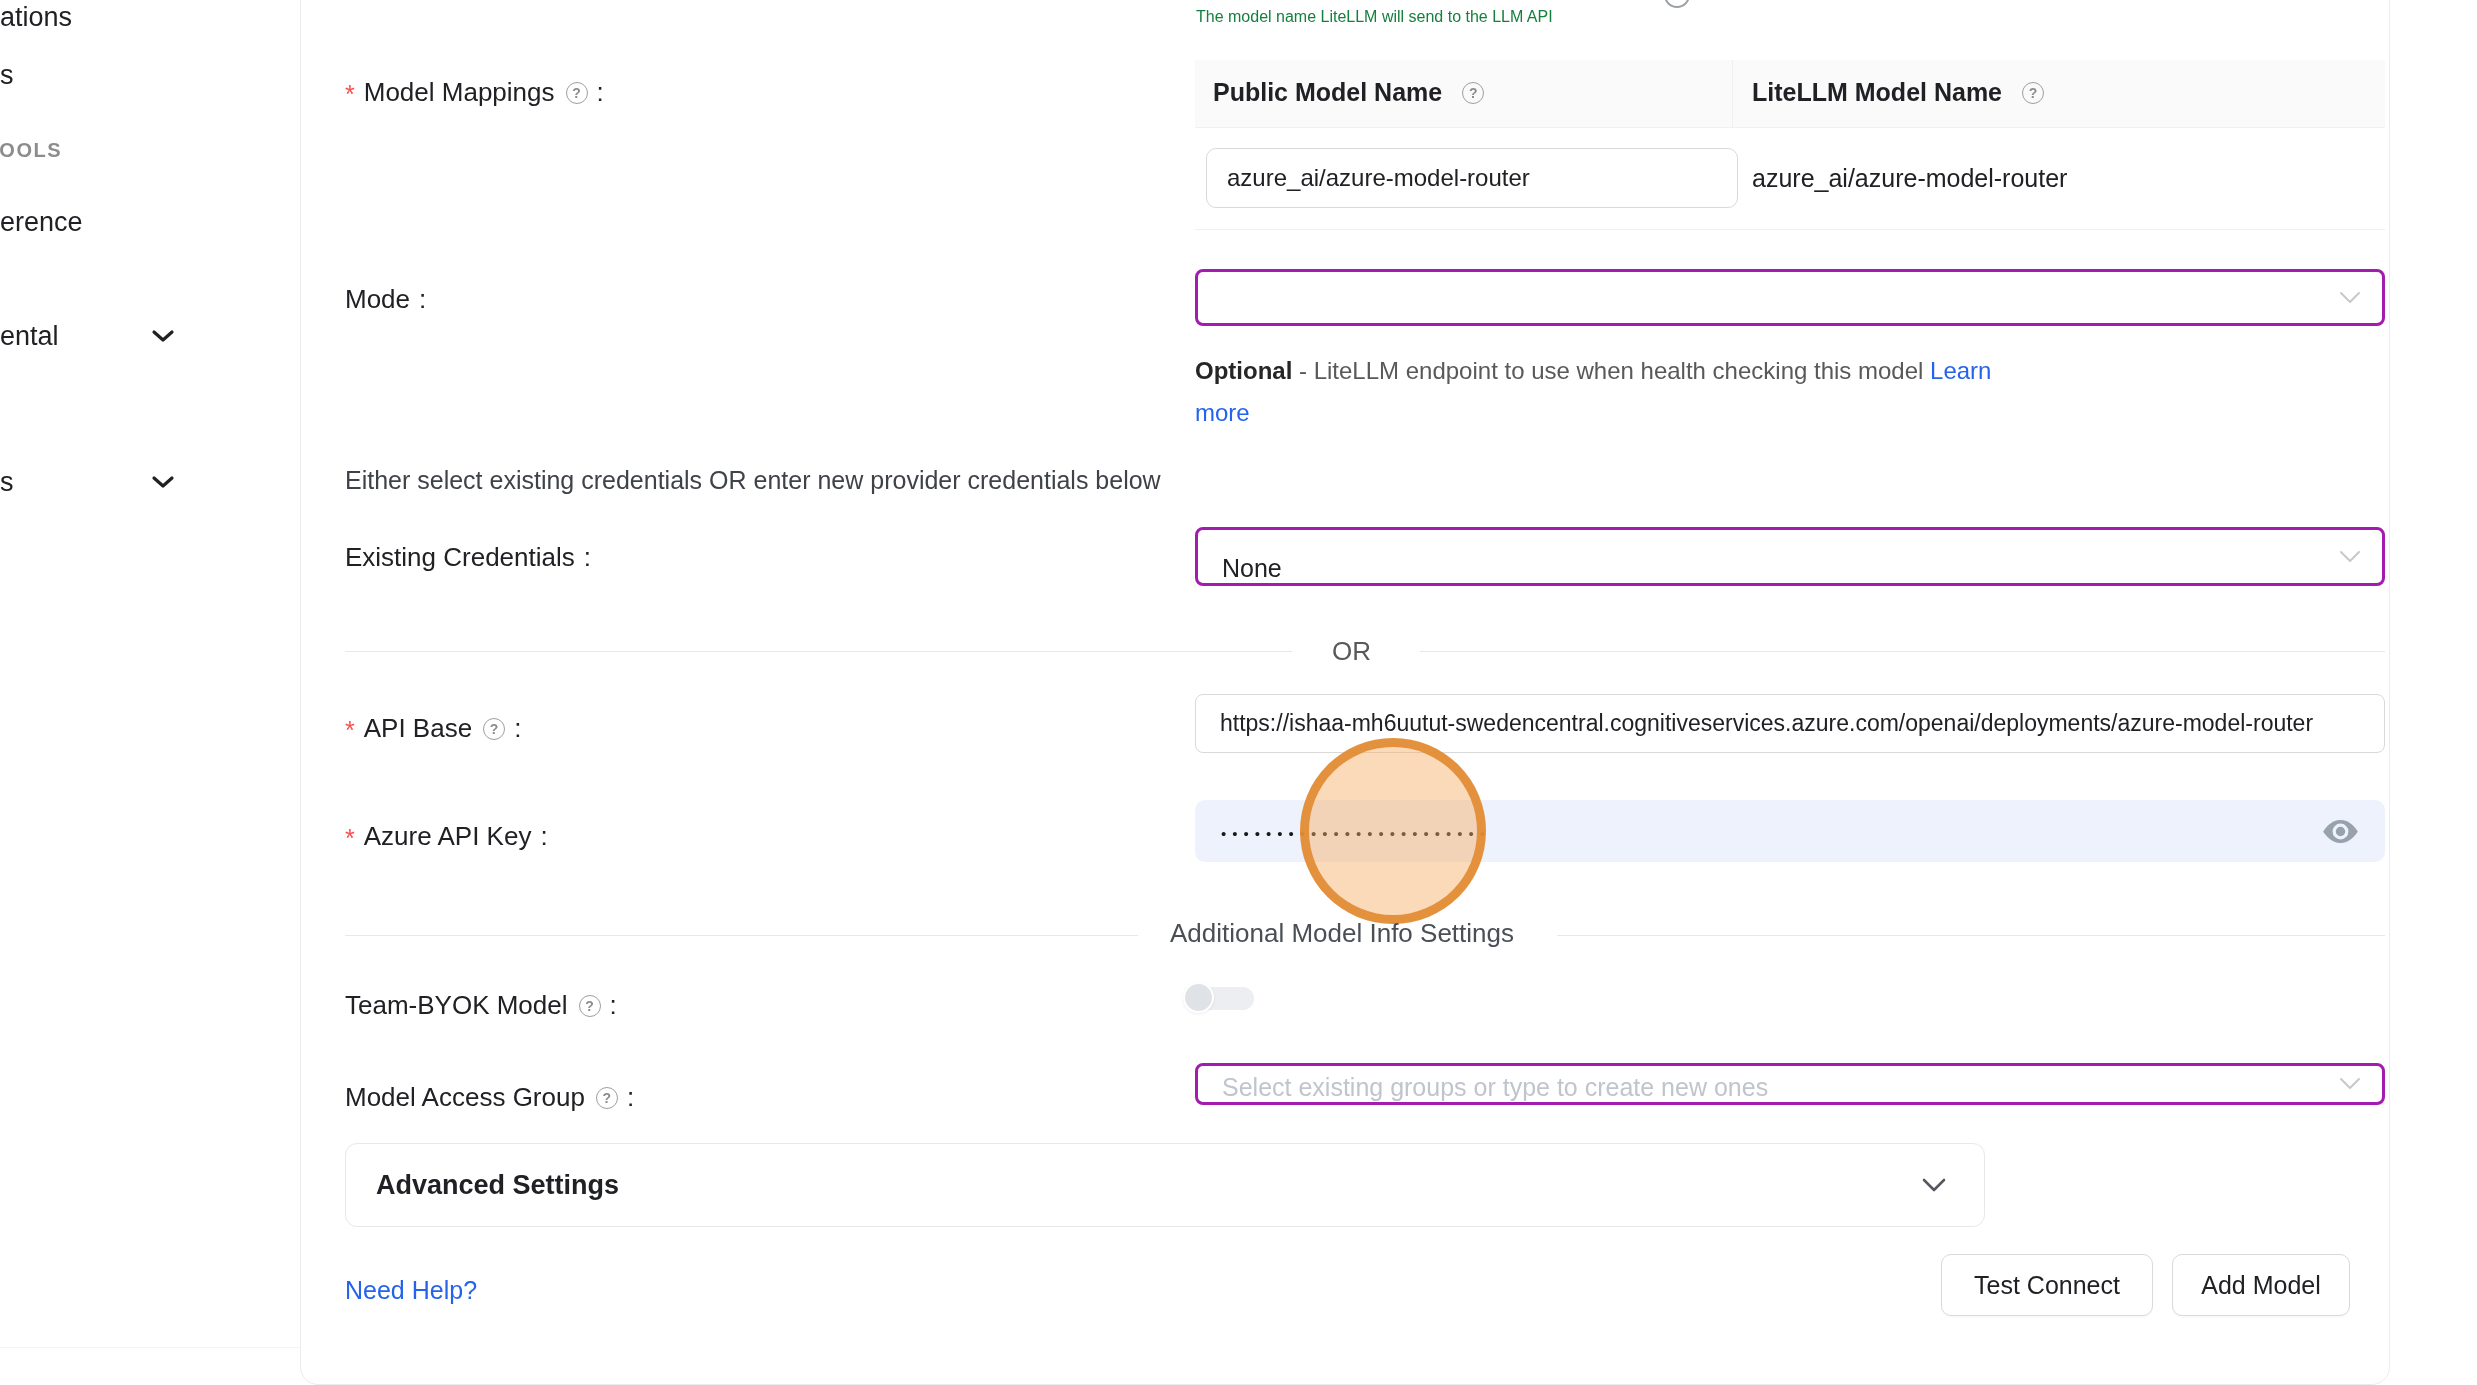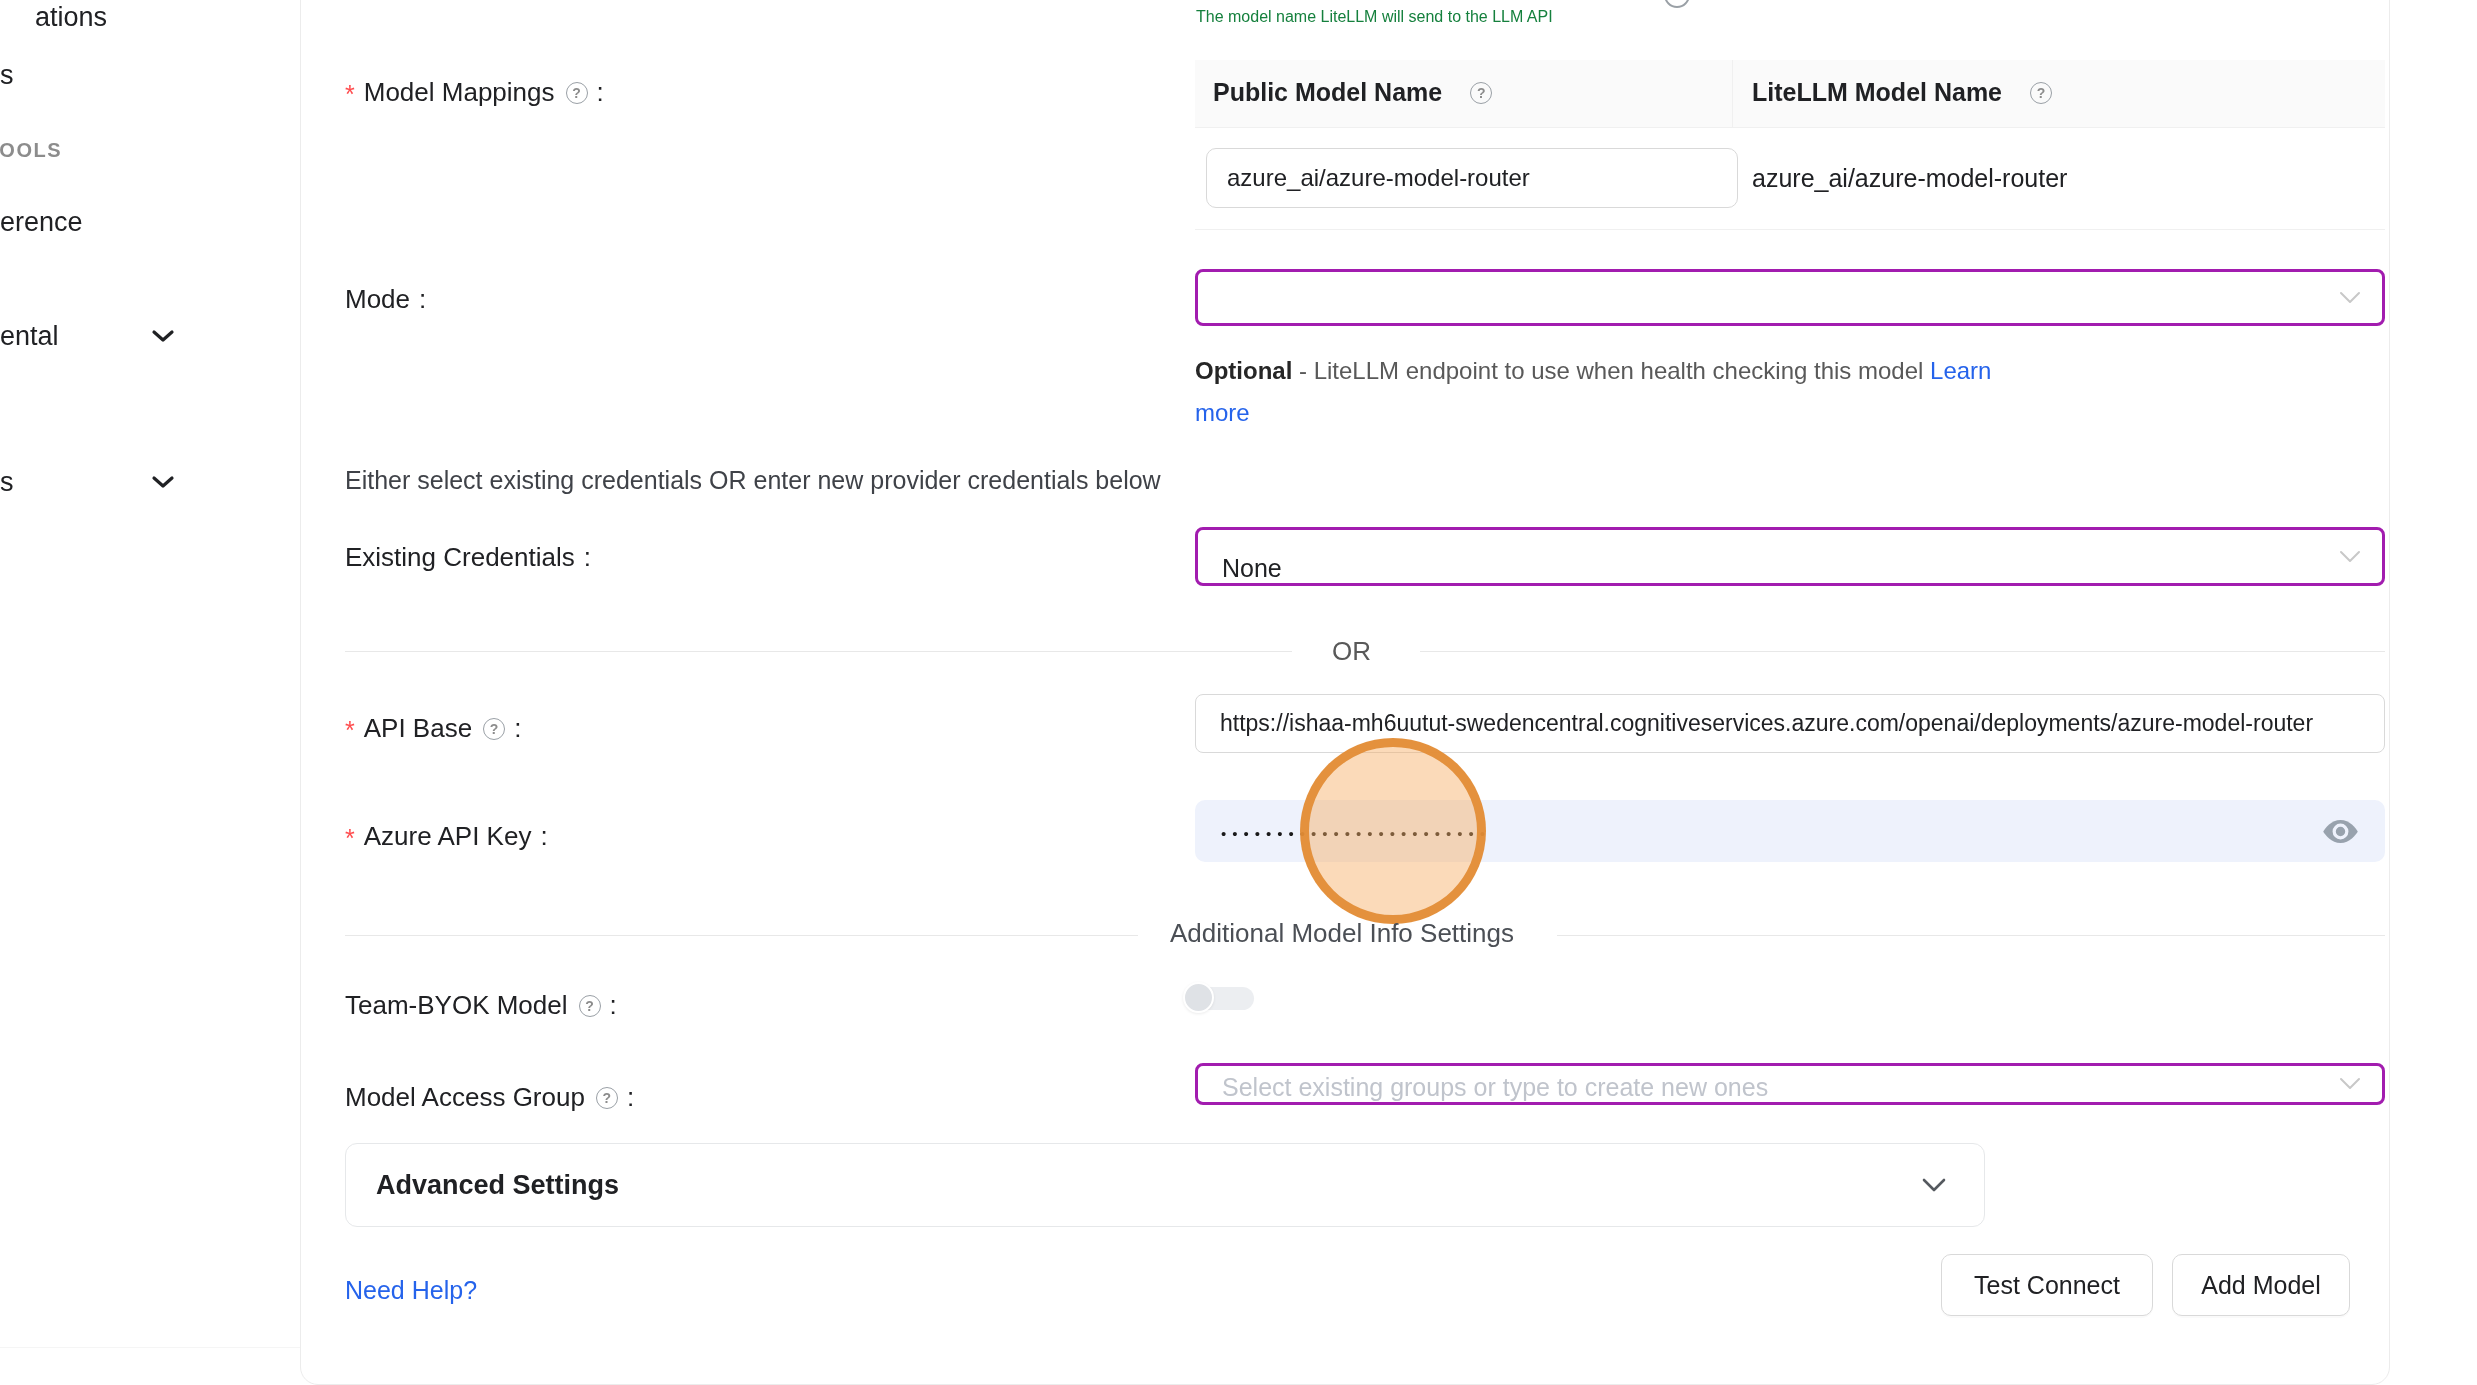--- a/index.html
+++ b/index.html
@@ -21,21 +21,21 @@
   .req { color:#ff4d4f; font-size:25px; margin-right:2px; margin-top:4px; }
   .q-icon { display:inline-flex; align-items:center; justify-content:center;
     width:22px; height:22px; border:1.5px solid #9aa0a6; border-radius:50%;
     font-size:14px; color:#8c8c8c; font-weight:700; margin-left:4px; }
   .colon { margin-left:2px; }
 
   .helper-gray { font-size:16px; color:#15803d; }
 
   
   .tbl-head { background:#fafafa; border-bottom:1px solid #f0f0f0; }
-  .tbl-head-cell { font-size:25px; font-weight:700; color:#202124; display:flex; align-items:center; gap:24px; }
+  .tbl-head-cell { font-size:25px; font-weight:700; color:#202124; display:flex; align-items:center; gap:16px; }
   .cell-text { font-size:25px; color:#202124; }
 
   
   .input-box { background:#fff; border:1px solid #d9d9d9; border-radius:10px;
     display:flex; align-items:center; font-size:24px; color:#202124; overflow:hidden; }
   .input-box .val { white-space:nowrap; overflow:hidden; }
   .select-box { background:#fff; border:3px solid #a21caf; border-radius:8px;
     display:flex; align-items:flex-end; font-size:25px; color:#202124; cursor:pointer; }
   .placeholder { color:#c0c4cc; }
   .chev { position:absolute; right:20px; top:50%; transform:translateY(-50%); }
@@ -67,21 +67,21 @@
 
   
   .click-circle { width:186px; height:186px; border-radius:50%;
     border:9px solid rgba(226,139,51,0.92); background:rgba(246,173,100,0.45); }
 
   .clipped-icon { width:26px; height:26px; border:2px solid #9aa0a6; border-radius:50%; }
 </style>
 </head>
 <body>
 
-<div class="abs side-item" style="left:0; top:2px;padding-left:35px;"><span>ations</span></div>
+<div class="abs side-item" style="left:0; top:2px;"><span>ations</span></div>
 <div class="abs side-item" style="left:0; top:60px;"><span>s</span></div>
 <div class="abs side-section" style="left:-14px; top:139px;">TOOLS</div>
 <div class="abs side-item" style="left:0; top:207px;"><span>erence</span></div>
 <div class="abs side-item" style="left:0; top:321px;"><span>ental</span></div>
 <svg class="abs" style="left:150px; top:327px;" width="26" height="18" viewBox="0 0 26 18">
     <polyline points="4,5 13,13 22,5" fill="none" stroke="#202124" stroke-width="3.2" stroke-linecap="round" stroke-linejoin="round"></polyline>
   </svg>
 <div class="abs side-item" style="left:0; top:467px;"><span>s</span></div>
 <svg class="abs" style="left:150px; top:473px;" width="26" height="18" viewBox="0 0 26 18">
     <polyline points="4,5 13,13 22,5" fill="none" stroke="#202124" stroke-width="3.2" stroke-linecap="round" stroke-linejoin="round"></polyline>

